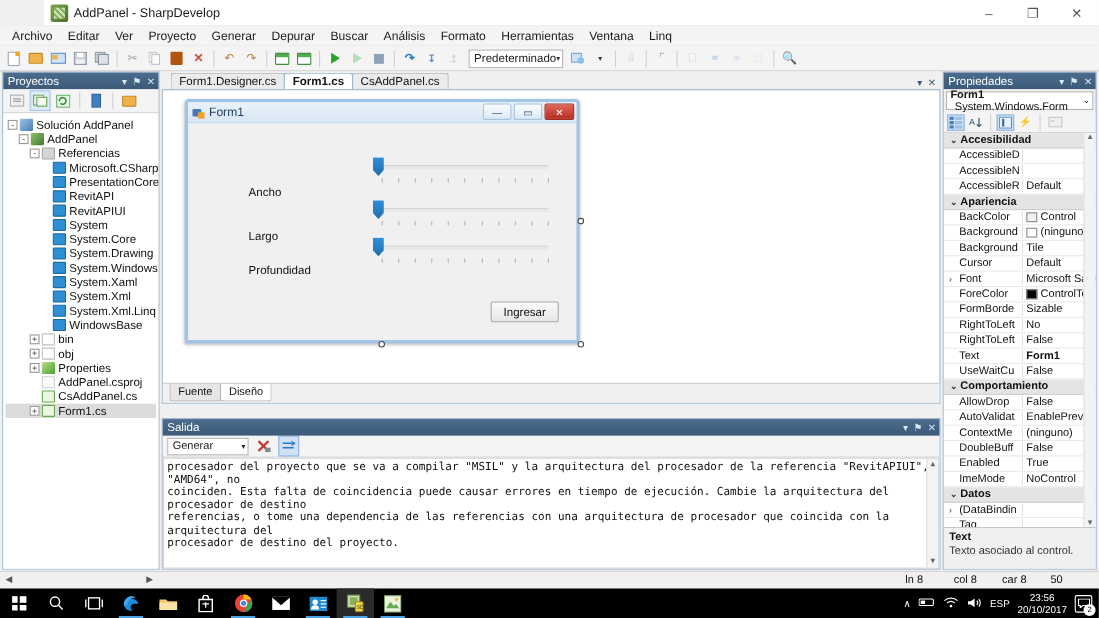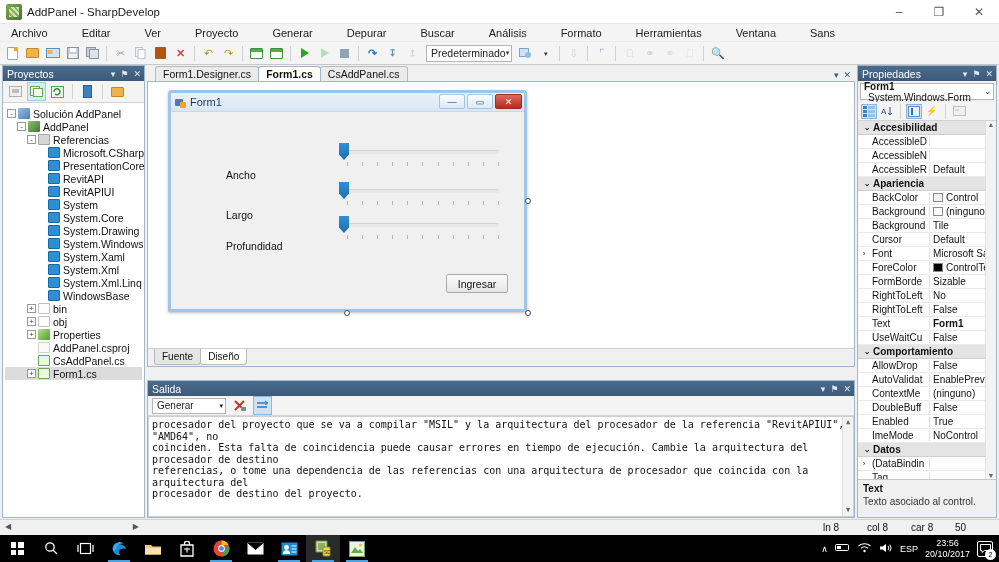--- a/index.html
+++ b/index.html
@@ -17,20 +17,21 @@
     background: #f0f0f0;
   }
 
   
   .titlebar {
     height: 24px;
     background: #ffffff;
     border-bottom: 1px solid #e8e8e8;
     display: flex; align-items: center;
     position: relative;
+    margin-left: 40px;
   }
   .title-icon {
     width: 16px; height: 16px; margin-left: 6px; margin-right: 5px;
     background: linear-gradient(135deg,#7aa84f,#4a7030);
     border-radius: 2px; position: relative; flex: 0 0 auto;
   }
   .title-icon::after {
     content: ""; position: absolute; left: 3px; top: 3px;
     width: 10px; height: 10px;
     background: repeating-linear-gradient(45deg,#cfe0b8 0 2px,#8ab05e 2px 4px);
@@ -40,21 +41,20 @@
   .win-btn {
     width: 40px; height: 24px; display:flex; align-items:center; justify-content:center;
     color: #555; font-size: 12px;
   }
 
   
   .menubar {
     height: 18px; background: #f4f4f4;
     display: flex; align-items: center; padding-left: 4px;
     border-bottom: 1px solid #ededed;
-    gap: 20px;
   }
   .menu-item { padding: 1px 7px; font-size: 11px; color: #1b1b1b; cursor: default; }
 
   
   .toolbar {
     height: 23px; background: #f4f4f4;
     display: flex; align-items: center; padding-left: 3px; gap: 1px;
     border-bottom: 1px solid #c8c8c8;
   }
   .tb {
@@ -386,21 +386,21 @@
     <div class="menu-item">Editar</div>
     <div class="menu-item">Ver</div>
     <div class="menu-item">Proyecto</div>
     <div class="menu-item">Generar</div>
     <div class="menu-item">Depurar</div>
     <div class="menu-item">Buscar</div>
     <div class="menu-item">Análisis</div>
     <div class="menu-item">Formato</div>
     <div class="menu-item">Herramientas</div>
     <div class="menu-item">Ventana</div>
-    <div class="menu-item">Sans</div>
+    <div class="menu-item">Linq</div>
   </div>
 
   <div class="toolbar">
     <div class="tb">
         <span class="doc-new g"></span>
       </div>
     <div class="tb">
         <span class="folder-open g"></span>
       </div>
     <div class="tb">

